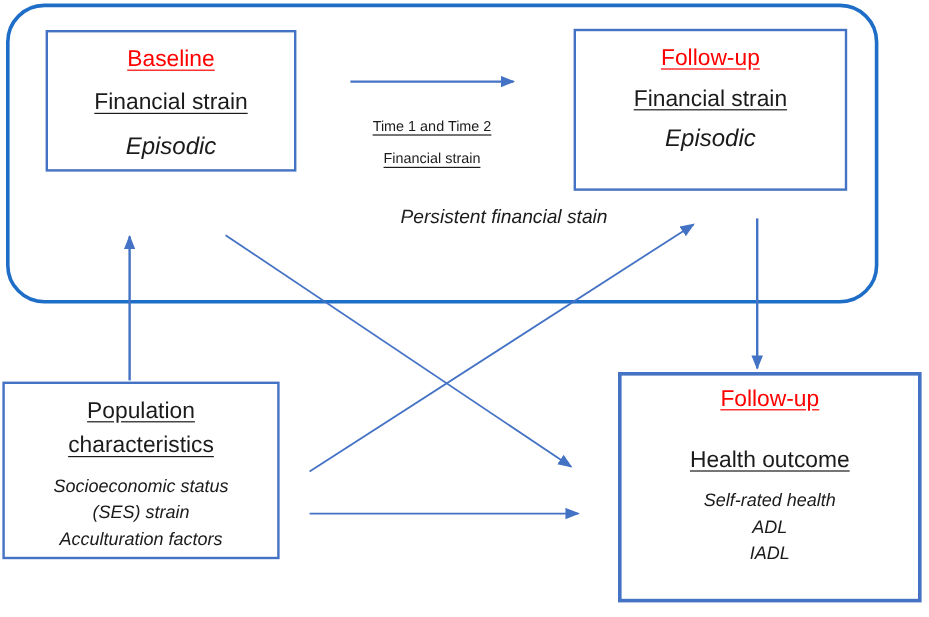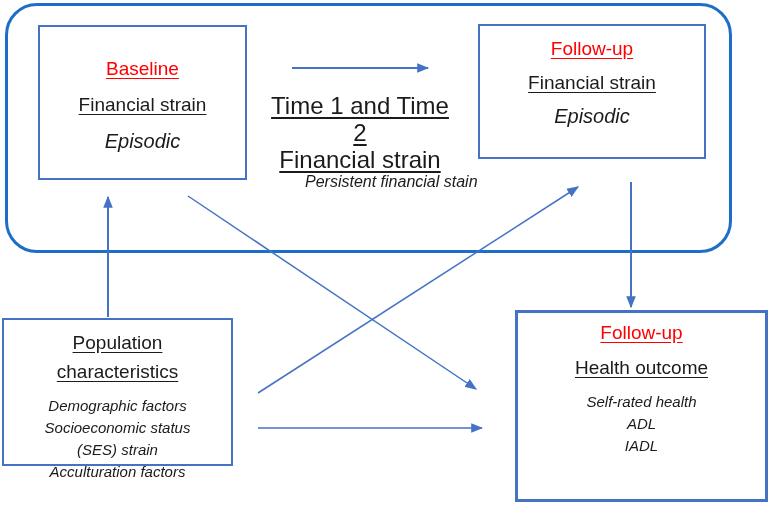--- a/index.html
+++ b/index.html
@@ -9,43 +9,43 @@
   }
   .frame{
     position:absolute;left:5px;top:3px;width:727px;height:250px;
     border:3px solid var(--frame,#1e6ec8);border-radius:32px;box-sizing:border-box;
   }
   .box{
     position:absolute;box-sizing:border-box;background:#fff;
     border:2px solid var(--box-border,#4472c4);
     display:flex;flex-direction:column;align-items:center;text-align:center;
   }
-  .box-baseline{left:38px;top:25px;width:209px;height:155px;padding-top:31px;}
+  .box-baseline{left:38px;top:25px;width:209px;height:118px;padding-top:12px;}
   .box-followup-strain{left:478px;top:24px;width:228px;height:135px;padding-top:12px;}
   .box-population{left:2px;top:318px;width:231px;height:148px;padding-top:8px;}
   .box-health{left:515px;top:310px;width:253px;height:192px;border-width:3px;padding-top:9px;}
   .tag{
     font-size:19px;color:var(--tag,#ff0000);text-decoration:underline;
     text-underline-offset:3px;line-height:22px;
   }
   .box-title{
     font-size:19px;text-decoration:underline;text-underline-offset:3px;line-height:22px;
     margin-top:14px;
   }
   .box-population .box-title{margin-top:0;line-height:29px;}
   .subtitle{font-style:italic;font-size:20px;margin-top:15px;line-height:20px;}
   .item-list{margin-top:9px;}
   .item{font-style:italic;font-size:15px;line-height:22px;}
   .mid-title{
     position:absolute;left:262px;top:92px;width:196px;text-align:center;
-    font-size:24px;line-height:27px;
+    font-size:12px;line-height:27px;
   }
   .mid-title div{text-decoration:underline;text-underline-offset:3px;}
   .mid-caption{
-    position:absolute;left:305px;top:172px;width:230px;
+    position:absolute;left:305px;top:172px;width:230px;text-align:center;
     font-style:italic;font-size:16px;line-height:20px;
   }
   svg.arrows{position:absolute;left:0;top:0;pointer-events:none;}
   .arrow{stroke:var(--arrow,#4472c4);fill:none;}
   .arrowhead-fill{fill:var(--arrow,#4472c4);}
 </style>
 </head>
 <body>
 
 <div id="canvas" style="--frame: #1E6EC8; --box-border: #4472C4; --arrow: #4472C4; --tag: #FF0000; --text: #1B1B1B;">
@@ -81,30 +81,29 @@
   <div class="box box-followup-strain">
     <div class="tag">Follow-up</div>
     <div class="box-title" style="margin-top:12px;">Financial strain</div>
     <div class="subtitle" style="margin-top:12px;">Episodic</div>
   </div>
 
   <div class="box box-population">
     <div class="box-title">Population</div>
     <div class="box-title">characteristics</div>
     <div class="item-list">
-      <div class="item">Demographic factors</div>
       <div class="item">Socioeconomic status</div>
       <div class="item">(SES) strain</div>
       <div class="item">Acculturation factors</div>
     </div>
   </div>
 
   <div class="box box-health">
     <div class="tag">Follow-up</div>
-    <div class="box-title" style="margin-top:13px;">Health outcome</div>
+    <div class="box-title" style="margin-top:29px;">Health outcome</div>
     <div class="item-list" style="margin-top:12px;">
       <div class="item">Self-rated health</div>
       <div class="item">ADL</div>
       <div class="item">IADL</div>
     </div>
   </div>
 
 </div>
 
 </body></html>

